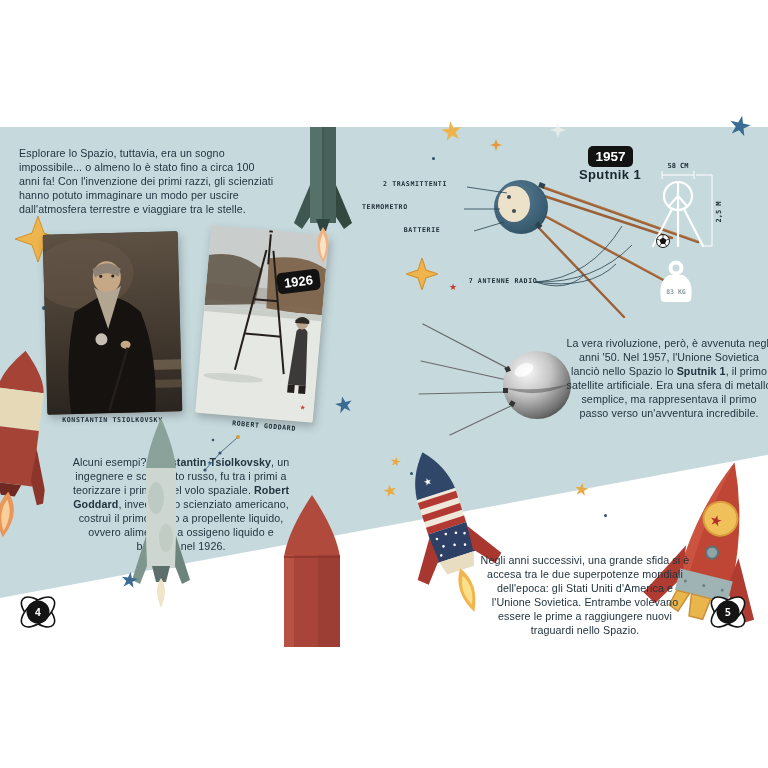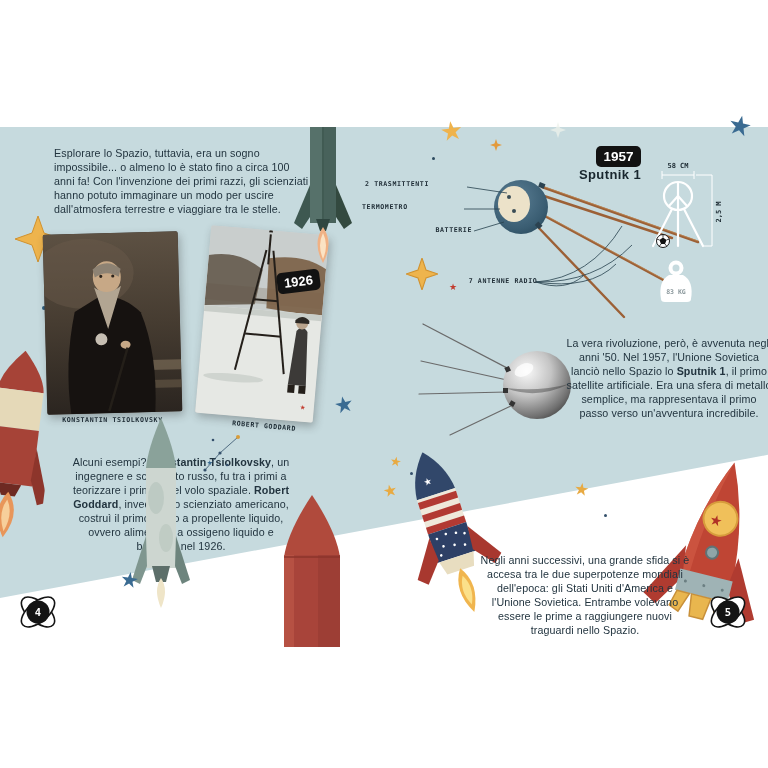--- a/index.html
+++ b/index.html
@@ -20,21 +20,21 @@
   strong { font-weight:bold; }
   svg text { font-family:"DejaVu Sans Mono", monospace; font-weight:bold; }
 </style>
 </head>
 <body>
 
 <div id="canvas">
 
   <div class="abs blue-bg"></div>
 
-  <div class="abs body-text" style="left:19px; top:146px; width:258px;margin-left:35px;">Esplorare lo Spazio, tuttavia, era un sogno impossibile... o almeno lo è stato fino a circa 100 anni fa! Con l'invenzione dei primi razzi, gli scienziati hanno potuto immaginare un modo per uscire dall'atmosfera terrestre e viaggiare tra le stelle.</div>
+  <div class="abs body-text" style="left:19px; top:146px; width:258px;">Esplorare lo Spazio, tuttavia, era un sogno impossibile... o almeno lo è stato fino a circa 100 anni fa! Con l'invenzione dei primi razzi, gli scienziati hanno potuto immaginare un modo per uscire dall'atmosfera terrestre e viaggiare tra le stelle.</div>
 
   <svg class="abs" style="left:12px; top:216px;" width="95" height="105" viewBox="0 0 95 105">
     <polygon points="26,0 32,17 49,23 32,29 26,46 20,29 3,23 20,17" fill="#eeb44d" stroke="#d1922f" stroke-width="1"></polygon>
     <polyline points="36,35 62,54 55,86" fill="none" stroke="#d9a945" stroke-width="1"></polyline>
     <circle cx="62" cy="54" r="2.2" fill="#d9a945"></circle>
     <circle cx="55" cy="86" r="2.2" fill="#d9a945"></circle>
     <circle cx="46" cy="42" r="1.6" fill="#d9a945"></circle>
     <circle cx="70" cy="68" r="2" fill="#c0392b"></circle>
     <circle cx="32" cy="92" r="2" fill="#2f5d7e"></circle>
   </svg>
@@ -171,21 +171,21 @@
     <path d="M92,96 L122,152 L108,160 L88,128 Z" fill="#b03b30"></path>
     <rect x="38" y="120" width="54" height="22" fill="#9fb3b5"></rect>
     <circle cx="46" cy="131" r="1.5" fill="#6b7f82"></circle>
       <circle cx="65" cy="131" r="1.5" fill="#6b7f82"></circle>
       <circle cx="84" cy="131" r="1.5" fill="#6b7f82"></circle>
     <path d="M55,142 L75,142 L72,164 L58,164 Z" fill="#e9b64e" stroke="#c8903a" stroke-width="1.5"></path>
     <path d="M40,142 L53,142 L46,162 L36,158 Z" fill="#e9b64e" stroke="#c8903a" stroke-width="1.5"></path>
     <path d="M77,142 L90,142 L94,158 L84,162 Z" fill="#e9b64e" stroke="#c8903a" stroke-width="1.5"></path>
   </svg>
 
-  <div class="abs year-chip" style="left:588px; top:146px; width:45px; height:21px; font-size:13.5px;margin-left:8px;">1957</div>
+  <div class="abs year-chip" style="left:588px; top:146px; width:45px; height:21px; font-size:13.5px;">1957</div>
   <div class="abs centered" style="left:572px; top:167px; width:76px; font-size:13px; font-weight:bold; color:#18262e; letter-spacing:0.4px;">Sputnik 1</div>
 
   <svg class="abs" style="left:390px; top:130px;" width="378" height="220" viewBox="0 0 378 220">
     <defs>
       <radialGradient id="sphGrad" cx="0.4" cy="0.35" r="0.8">
         <stop offset="0" stop-color="#5b7f95"></stop>
           <stop offset="0.7" stop-color="#3a5d72"></stop>
           <stop offset="1" stop-color="#274759"></stop>
       </radialGradient>
       <radialGradient id="metalGrad" cx="0.35" cy="0.3" r="0.9">
@@ -257,23 +257,23 @@
       </g>
     </g>
 
     <g>
       <circle cx="286" cy="138" r="5.5" fill="none" stroke="#fff" stroke-width="4"></circle>
       <path d="M271,169 Q268,151 279,145 L293,145 Q304,151 301,169 Q301,172 297,172 L275,172 Q271,172 271,169 Z" fill="#fff"></path>
       <text x="286" y="164" font-size="6.5" fill="#8a979b" text-anchor="middle">83 KG</text>
     </g>
   </svg>
 
-  <div class="abs mono-label" style="left:365px; top:180px; width:100px; text-align:left;">2 TRASMITTENTI</div>
+  <div class="abs mono-label" style="left:365px; top:180px; width:100px; text-align:center;">2 TRASMITTENTI</div>
   <div class="abs mono-label" style="left:362px; top:203px; width:100px; text-align:left;">TERMOMETRO</div>
-  <div class="abs mono-label" style="left:372px; top:226px; width:100px; text-align:right;">BATTERIE</div>
+  <div class="abs mono-label" style="left:372px; top:226px; width:100px; text-align:center;">BATTERIE</div>
   <div class="abs mono-label" style="left:448px; top:277px; width:110px; text-align:center;">7 ANTENNE RADIO</div>
 
   <svg class="abs" style="left:415px; top:318px;" width="165" height="125" viewBox="0 0 165 125">
     <g stroke="#6a6a6a" stroke-width="1.2" stroke-linecap="round">
       <line x1="96" y1="52" x2="8" y2="6"></line>
       <line x1="92" y1="62" x2="6" y2="43"></line>
       <line x1="92" y1="74" x2="4" y2="76"></line>
       <line x1="100" y1="86" x2="35" y2="117"></line>
     </g>
     <circle cx="122" cy="67" r="34" fill="url(#metalGrad)"></circle>

